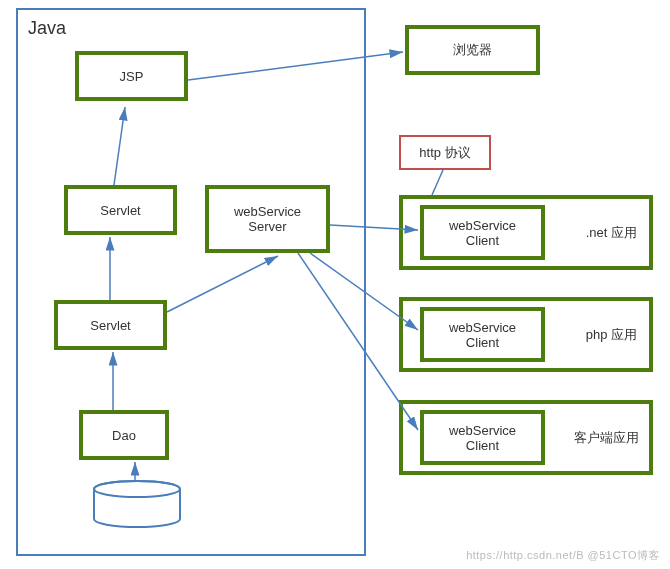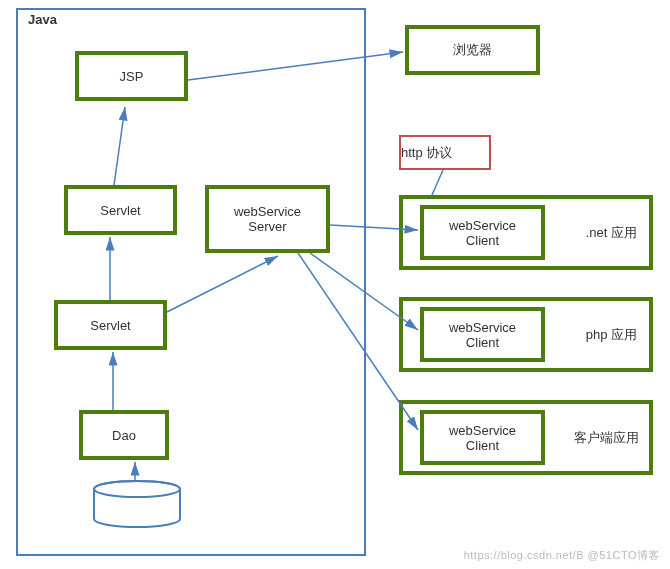--- a/index.html
+++ b/index.html
@@ -26,31 +26,30 @@
       border: 2px solid #4a7ebb;
       left: 16px;
       top: 8px;
       width: 350px;
       height: 548px;
       background: transparent;
     }
     .java-label {
       position: absolute;
       left: 28px;
-      top: 12px;
-      font-size: 13px;
-      font-weight: bold;
+      top: 18px;
+      font-size: 18px;
     }
     .redbox {
       position: absolute;
       border: 2px solid #c0504d;
       background: #fff;
       display: flex;
       align-items: center;
-      justify-content: flex-start;
+      justify-content: center;
     }
     .cylinder {
       position: absolute;
       width: 90px;
       height: 48px;
     }
     .cylinder svg { display: block; }
     .watermark {
       position: absolute;
       right: 10px;
@@ -160,13 +159,13 @@
 
   <line x1="330" y1="225" x2="418" y2="230" stroke="#4a7ebb" stroke-width="1.5" marker-end="url(#arrowblue)"></line>
 
   <line x1="310" y1="253" x2="418" y2="330" stroke="#4a7ebb" stroke-width="1.5" marker-end="url(#arrowblue)"></line>
 
   <line x1="298" y1="253" x2="418" y2="430" stroke="#4a7ebb" stroke-width="1.5" marker-end="url(#arrowblue)"></line>
 
   <line x1="443" y1="170" x2="432" y2="195" stroke="#4a7ebb" stroke-width="1.5"></line>
 </svg>
 
-<div class="watermark">https://blog.csdn.net/B @51CTO博客</div>
+<div class="watermark">https://http.csdn.net/B @51CTO博客</div>
 
 </body></html>

